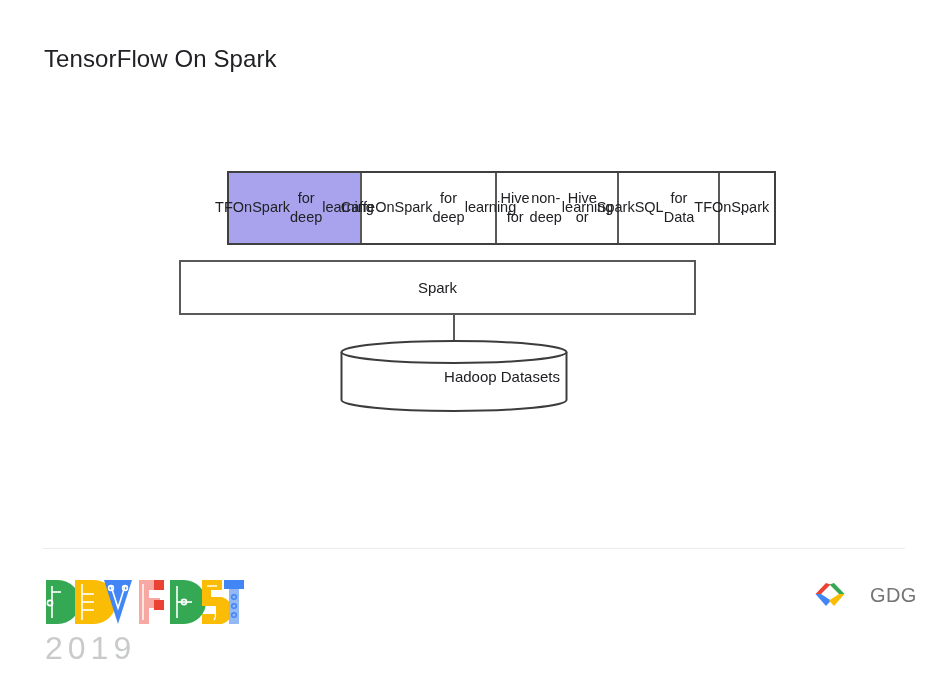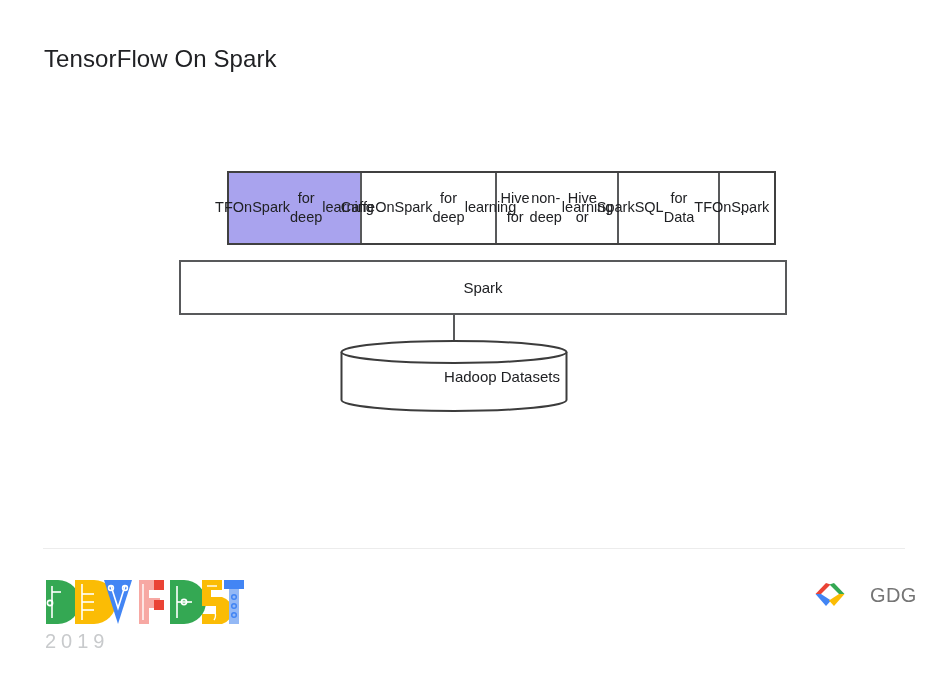--- a/index.html
+++ b/index.html
@@ -72,21 +72,21 @@
   .cell-ellipsis {
     font-size: 14px;
     letter-spacing: 1px;
     color: #3c4043;
   }
 
   .spark-bar {
     position: absolute;
     left: 0;
     top: 89px;
-    width: 608px;
+    width: 517px;
     height: 55px;
     box-sizing: border-box;
     border: 2px solid #58595b;
     background: #ffffff;
     display: flex;
     align-items: center;
     justify-content: center;
     font-size: 15px;
     color: #202124;
   }
@@ -138,21 +138,21 @@
     top: 578px;
     width: 200px;
     height: 80px;
   }
   .devfest-logo svg { display: block; }
 
   .devfest-year {
     position: absolute;
     left: 45px;
     top: 630px;
-    font-size: 20px;
+    font-size: 32px;
     font-weight: 300;
     letter-spacing: 5px;
     color: #c8cacc;
     font-family: "Liberation Sans", sans-serif;
   }
 
   .gdg-logo {
     position: absolute;
     left: 806px;
     top: 580px;

